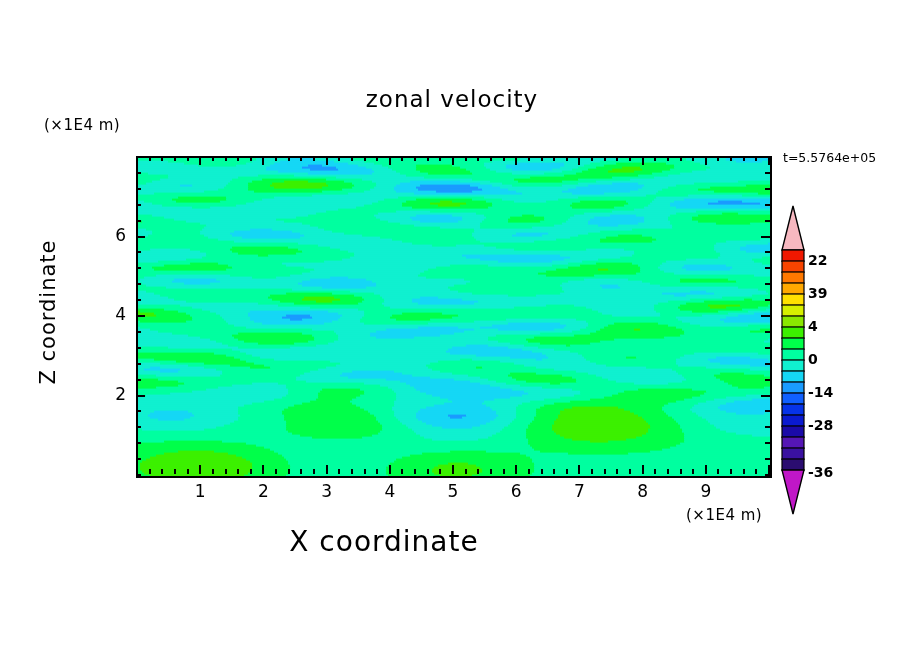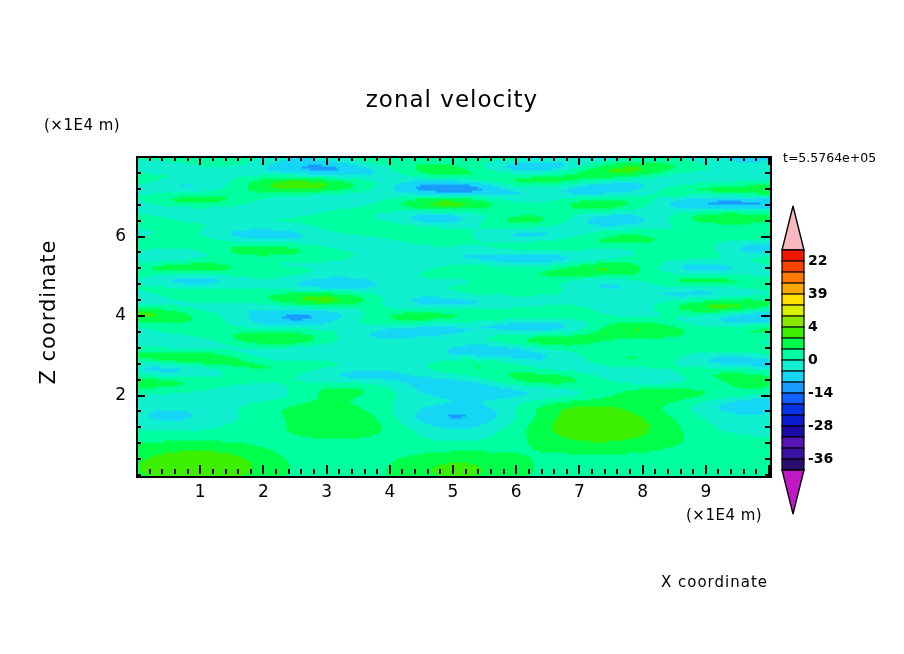--- a/index.html
+++ b/index.html
@@ -8,22 +8,22 @@
   .abs{position:absolute;}
 
   #plot-title{left:0;top:86px;width:904px;text-align:center;
        font-size:23px;letter-spacing:1px;}
 
   #yunit-label{left:44px;top:116px;font-size:15px;letter-spacing:0.5px;}
   #xunit-label{left:686px;top:506px;font-size:15px;letter-spacing:0.5px;}
 
   #time-label{left:783px;top:150px;font-size:12.5px;letter-spacing:0px;}
 
-  #xaxis-title{left:0;top:525px;width:768px;text-align:right;
-       font-size:15px;letter-spacing:1px;margin-top:48px;}
+  #xaxis-title{left:0;top:525px;width:768px;text-align:center;
+       font-size:28px;letter-spacing:1px;}
 
   #yaxis-title{left:-62px;top:300px;width:220px;text-align:center;
        font-size:21px;letter-spacing:1px;
        transform:rotate(-90deg);transform-origin:center center;}
 
   #plot-frame{left:136px;top:156px;width:632px;height:318px;
        border:2px solid #000;box-sizing:content-box;background:#00ff9b;}
   #field-svg{display:block;width:632px;height:318px;}
 
   .xtick-label{position:absolute;font-size:17px;text-align:center;
@@ -1840,21 +1840,21 @@
       <rect x="2" y="178.00" width="22" height="11.40" fill="#1a9bff" stroke="#000" stroke-width="1.2"></rect>
       <rect x="2" y="189.00" width="22" height="11.40" fill="#1060ff" stroke="#000" stroke-width="1.2"></rect>
       <rect x="2" y="200.00" width="22" height="11.40" fill="#0633e8" stroke="#000" stroke-width="1.2"></rect>
       <rect x="2" y="211.00" width="22" height="11.40" fill="#0a1ad0" stroke="#000" stroke-width="1.2"></rect>
       <rect x="2" y="222.00" width="22" height="11.40" fill="#1a0aa8" stroke="#000" stroke-width="1.2"></rect>
       <rect x="2" y="233.00" width="22" height="11.40" fill="#5516b5" stroke="#000" stroke-width="1.2"></rect>
       <rect x="2" y="244.00" width="22" height="11.40" fill="#3a11a0" stroke="#000" stroke-width="1.2"></rect>
       <rect x="2" y="255.00" width="22" height="11.40" fill="#2b0d70" stroke="#000" stroke-width="1.2"></rect>
       <polygon points="13,310 24,266 2,266" fill="#c017c7" stroke="#000" stroke-width="1.4"></polygon>
     </svg>
-<div class="cbar-label" style="top: 48px;">22</div><div class="cbar-label" style="top: 81px;">39</div><div class="cbar-label" style="top: 114px;">4</div><div class="cbar-label" style="top: 147px;">0</div><div class="cbar-label" style="top: 180px;">-14</div><div class="cbar-label" style="top: 213px;">-28</div><div class="cbar-label" style="top: 246px;">-36</div></div>
+<div class="cbar-label" style="top: 48px;">22</div><div class="cbar-label" style="top: 81px;">39</div><div class="cbar-label" style="top: 114px;">4</div><div class="cbar-label" style="top: 147px;">0</div><div class="cbar-label" style="top: 180px;">-14</div><div class="cbar-label" style="top: 213px;">-28</div><div class="cbar-label" style="top: 260px;">-36</div></div>
 
 <div class="xtick-label" style="left: 180.2px;">1</div>
 <div class="xtick-label" style="left: 243.4px;">2</div>
 <div class="xtick-label" style="left: 306.6px;">3</div>
 <div class="xtick-label" style="left: 369.8px;">4</div>
 <div class="xtick-label" style="left: 433px;">5</div>
 <div class="xtick-label" style="left: 496.2px;">6</div>
 <div class="xtick-label" style="left: 559.4px;">7</div>
 <div class="xtick-label" style="left: 622.6px;">8</div>
 <div class="xtick-label" style="left: 685.8px;">9</div>

